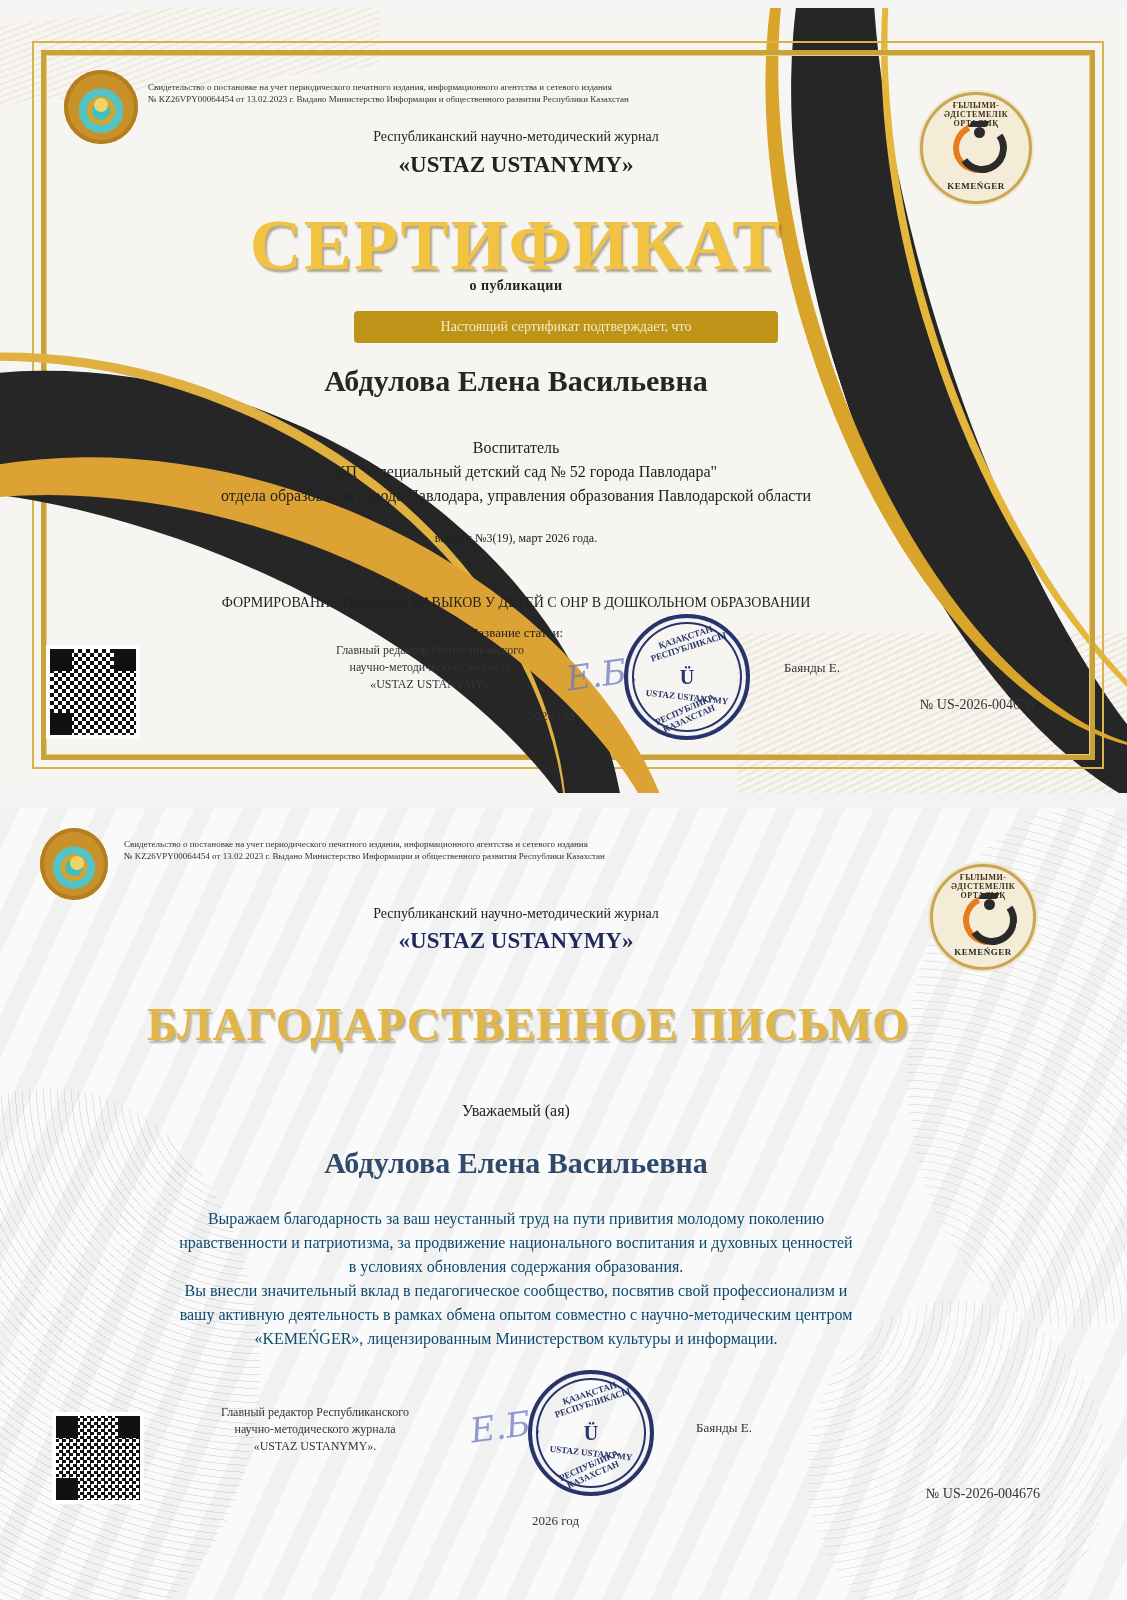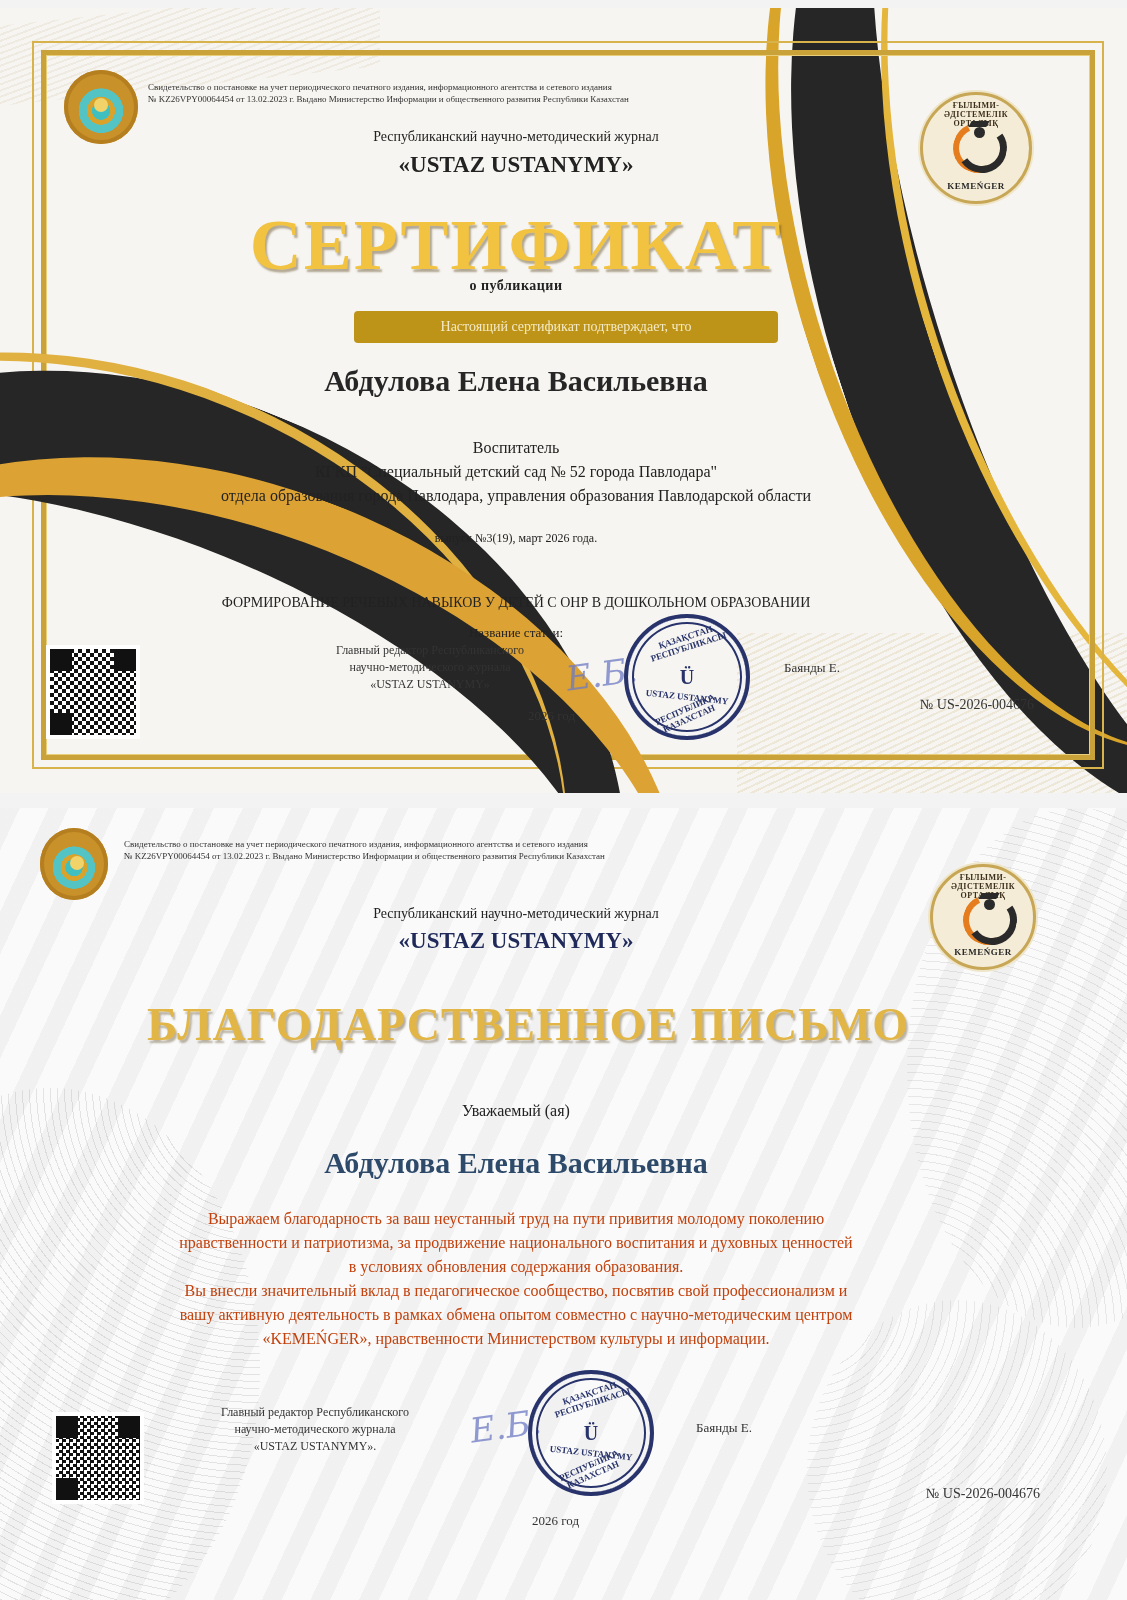--- a/index.html
+++ b/index.html
@@ -193,21 +193,21 @@
     background: repeating-radial-gradient(circle at 0% 0%, transparent 0 7px, rgba(120,120,120,0.14) 7px 8px);
   }
   .letter-journal-title { font-size: 23px; font-weight: bold; color: #1f2a5a; }
   .letter-word {
     font-size: 46px; font-weight: bold; color: #e2b646; letter-spacing: 1px;
     text-shadow: 2px 3px 2px rgba(90,70,30,0.4);
     margin-left: 12px;
   }
   .dear { font-size: 16px; }
   .letter-name { font-size: 30px; font-weight: bold; color: #2d4a6a; }
-  .letter-body { font-size: 16px; line-height: 24px; color: #c2410c; }
+  .letter-body { font-size: 16px; line-height: 24px; color: #0c4a6e; }
 </style>
 </head>
 <body>
 
 <section class="cert1">
   <div class="bg-wave-tl"></div>
   <div class="bg-wave-br"></div>
   <div class="swoosh-right"></div>
   <div class="swoosh-right-gold"></div>
   <div class="swoosh-right-gold2"></div>
@@ -300,21 +300,21 @@
   <div class="center-text letter-word" style="top:190px;">БЛАГОДАРСТВЕННОЕ ПИСЬМО</div>
   <div class="center-text dear" style="top:294px;">Уважаемый (ая)</div>
   <div class="center-text letter-name" style="top:338px;">Абдулова Елена Васильевна</div>
 
   <div class="center-text letter-body" style="top:399px;">
     <div>Выражаем благодарность за ваш неустанный труд на пути привития молодому поколению</div>
     <div>нравственности и патриотизма, за продвижение национального воспитания и духовных ценностей</div>
     <div>в условиях обновления содержания образования.</div>
     <div>Вы внесли значительный вклад в педагогическое сообщество, посвятив свой профессионализм и</div>
     <div>вашу активную деятельность в рамках обмена опытом совместно с научно-методическим центром</div>
-    <div>«KEMEŃGER», нравственности Министерством культуры и информации.</div>
+    <div>«KEMEŃGER», лицензированным Министерством культуры и информации.</div>
   </div>
 
   <div class="qr" style="left:52px; top:604px; width:92px; height:92px;">
       <div class="qr-inner b"></div>
     </div>
 
   <div class="editor" style="left:180px; top:596px; width:270px;">
     <div>Главный редактор Республиканского</div>
     <div>научно-методического журнала</div>
     <div>«USTAZ USTANYMY».</div>

